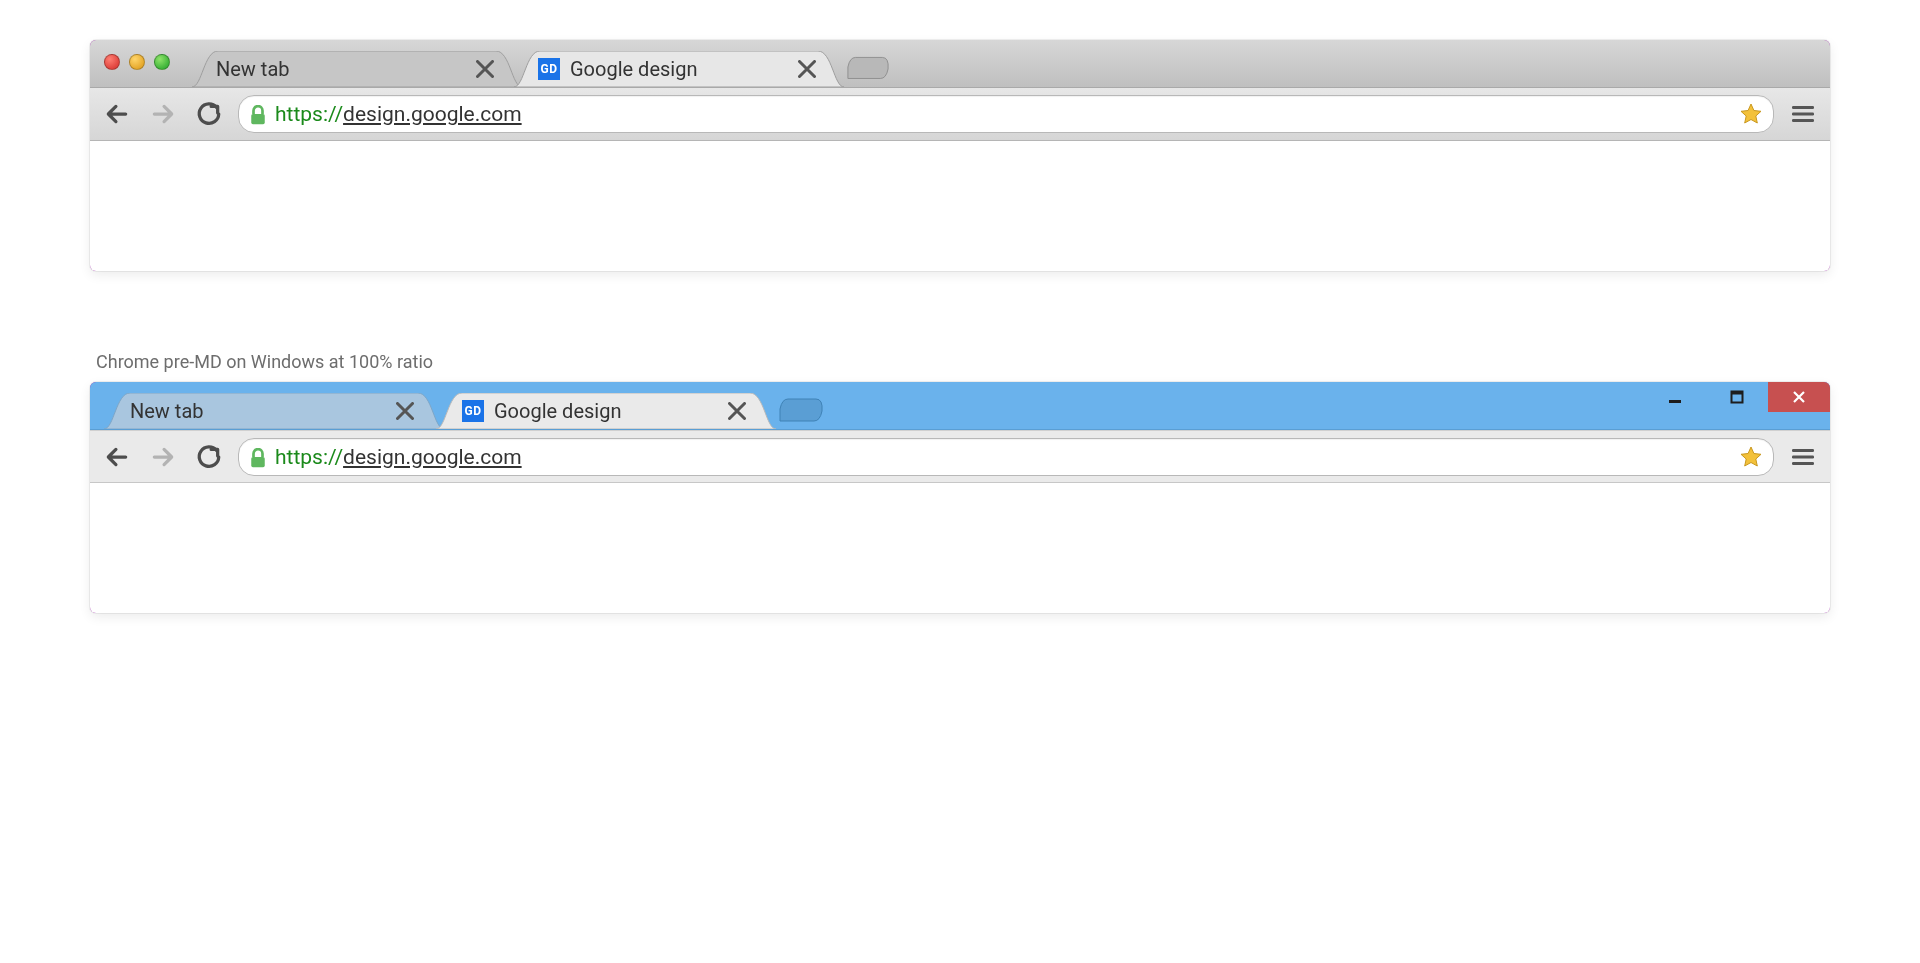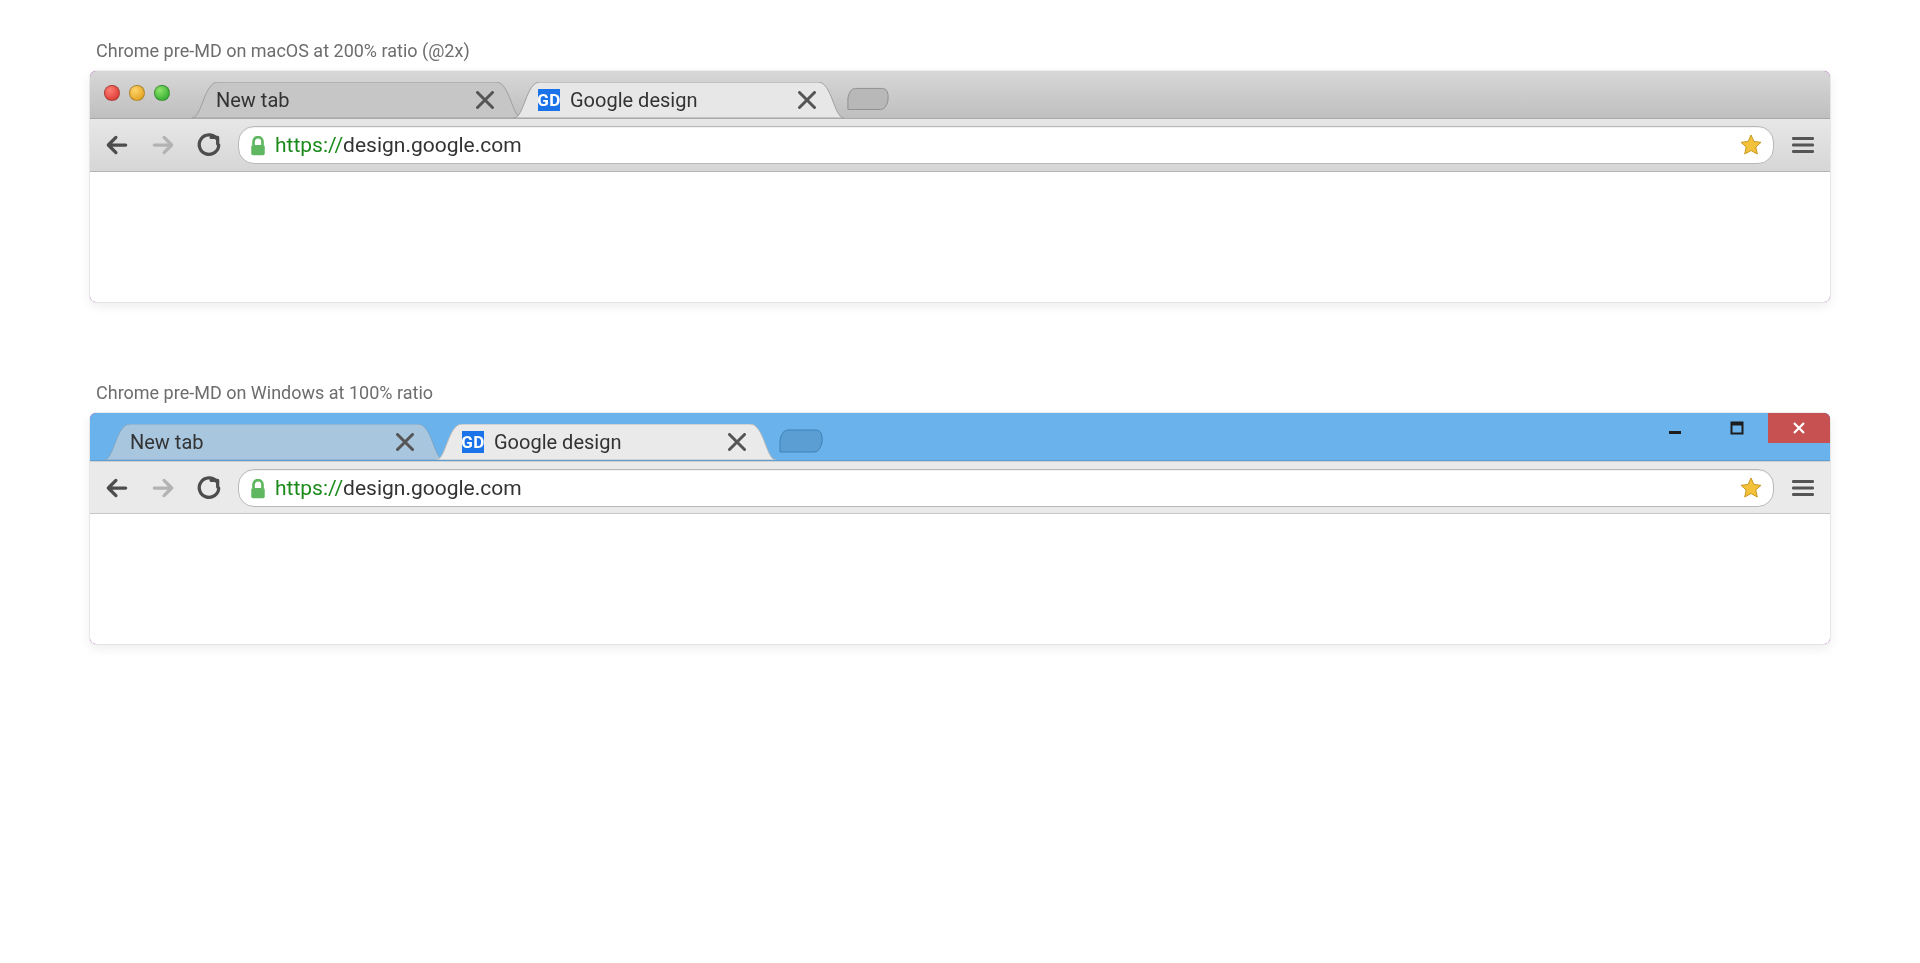--- a/index.html
+++ b/index.html
@@ -133,21 +133,21 @@
     display: flex;
     align-items: center;
     padding: 0 10px;
     font-size: 21px;
     box-shadow: inset 0 1px 1px rgba(0,0,0,0.06);
   }
   .omnibox .lock {
     width: 18px; height: 18px; margin-right: 8px;
   }
   .omnibox .scheme { color: #1b8a1b; }
-  .omnibox .host   { color: #333; }
+  .omnibox .host   { color: #333; text-decoration: underline; }
   .omnibox .star   { margin-left: auto; }
   .omnibox .star svg { width: 24px; height: 24px; display:block; }
 
   .menu-btn { width: 34px; height: 34px; display: inline-flex; align-items: center; justify-content: center; }
   .menu-btn svg { width: 24px; height: 20px; }
 
   .content { height: 130px; background: #fff; }
 
   
   .win .titlebar {
@@ -206,31 +206,30 @@
     justify-content: center;
   }
   .win .winbtn.close { background: #c75050; }
   .win .winbtn svg { display:block; }
 
   .win .content { height: 130px; }
 
   .fav-gd {
     width: 22px; height: 22px;
     background: #1a73e8; color: #fff;
-    font-size: 17px; font-weight: 700;
+    font-size: 12px; font-weight: 700;
     display: inline-flex; align-items: center; justify-content: center;
     letter-spacing: 0.5px;
   }
 </style>
 </head>
 <body>
 
 <div class="stage">
 
-  <p class="caption">Chrome pre-MD on macOS at 200% ratio (@2x)</p>
 
   <div class="window mac">
     <div class="titlebar">
       <div class="traffic">
         <span class="dot dot-red"></span>
         <span class="dot dot-yellow"></span>
         <span class="dot dot-green"></span>
       </div>
 
       <div class="tabstrip">

